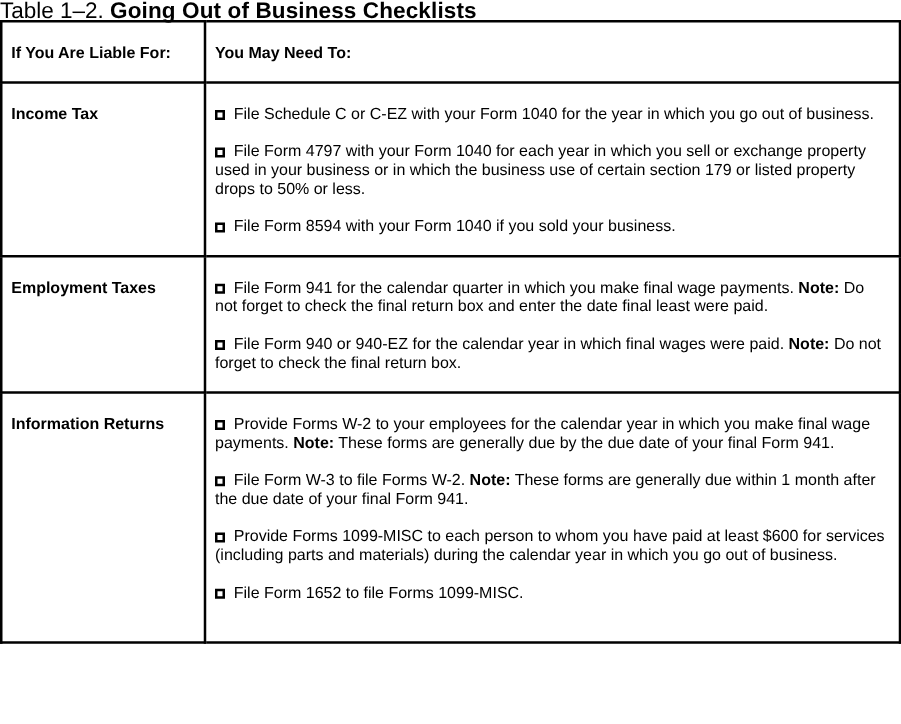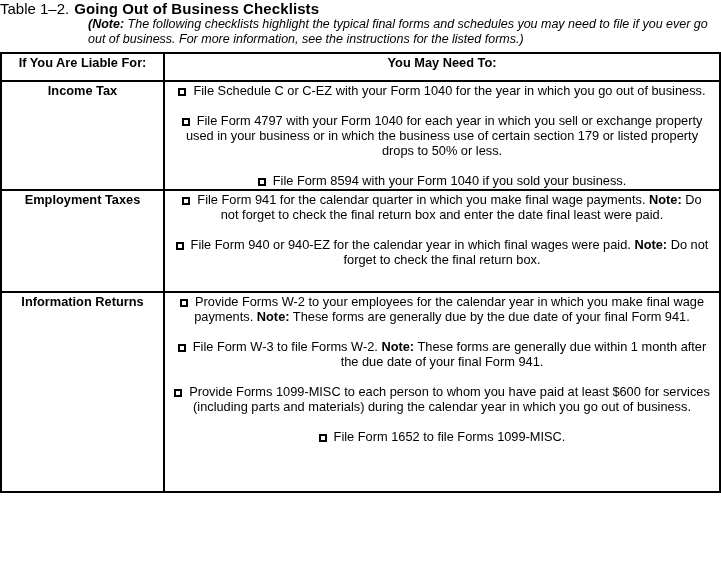--- a/index.html
+++ b/index.html
@@ -5,43 +5,43 @@
   * { box-sizing: border-box; }
   html, body { margin: 0; padding: 0; }
   body {
     width: 721px; height: 579px;
     background: #ffffff; color: #000000;
     font-family: "Liberation Sans", sans-serif;
     overflow: hidden;
   }
   .page { position: relative; width: 721px; height: 579px; }
 
-  .title-line { font-size: 15px; line-height: 15px; padding-top: 1px; white-space: nowrap; }
+  .title-line { font-size: 18px; line-height: 15px; padding-top: 1px; white-space: nowrap; }
   .title-prefix { font-weight: normal; }
   .title-main { font-weight: bold; margin-left: 5px; letter-spacing: 0.1px; }
 
   .note {
     margin: 1px 2px 5px 88px;
     font-style: italic;
     font-size: 12.5px;
     line-height: 15px;
     width: 630px;
   }
   .note .note-label { font-weight: bold; }
 
   table.checklist {
     width: 721px;
     border-collapse: collapse;
     table-layout: fixed;
   }
   table.checklist th, table.checklist td {
     border: 2px solid #000000;
     vertical-align: top;
-    text-align: center;
-    padding: 1px 7px;
+    text-align: left;
+    padding: 16px 7px;
     font-size: 12.8px;
     line-height: 15px;
     margin-top: 20px;
   }
   table.checklist th { font-weight: bold; }
   col.c1 { width: 163px; }
 
   tr.hrow th { height: 28px; }
   tr.r0 td { height: 104px; }
   tr.r1 td { height: 50px; }
@@ -65,24 +65,20 @@
 </style>
 </head>
 <body>
 
 <div class="page">
 
   <div class="title-line">
     <span class="title-prefix">Table 1–2.</span><span class="title-main">Going Out of Business Checklists</span>
   </div>
 
-  <div class="note">
-    <span class="note-label">(Note:</span>
-    <span>The following checklists highlight the typical final forms and schedules you may need to file if you ever go out of business. For more information, see the instructions for the listed forms.)</span>
-  </div>
 
   <table class="checklist">
     <colgroup>
         <col class="c1">
         <col>
       </colgroup>
     <tbody>
         <tr class="hrow">
       <th>If You Are Liable For:</th>
       <th>You May Need To:</th>

